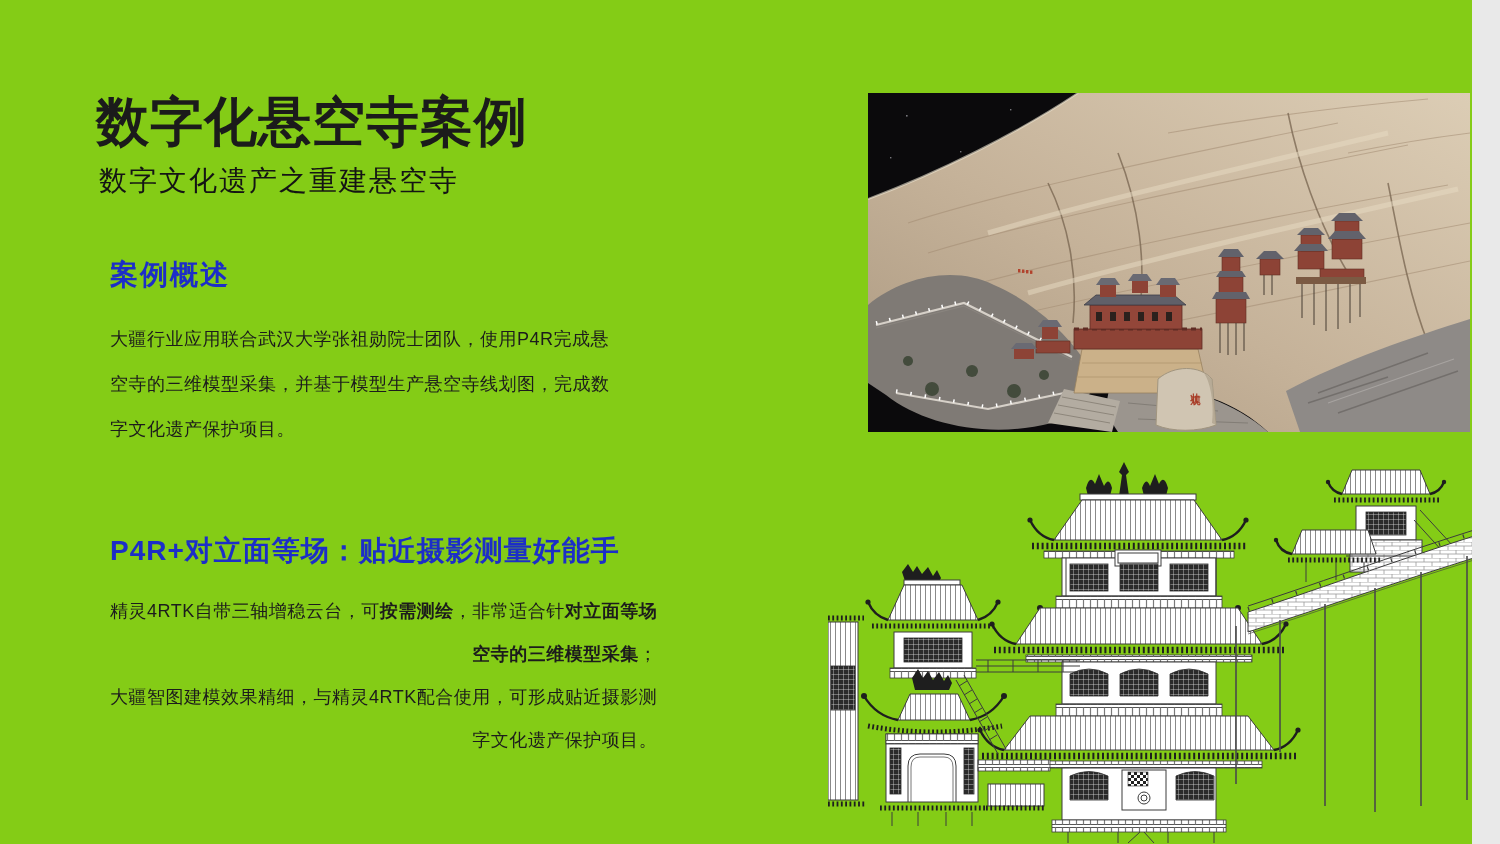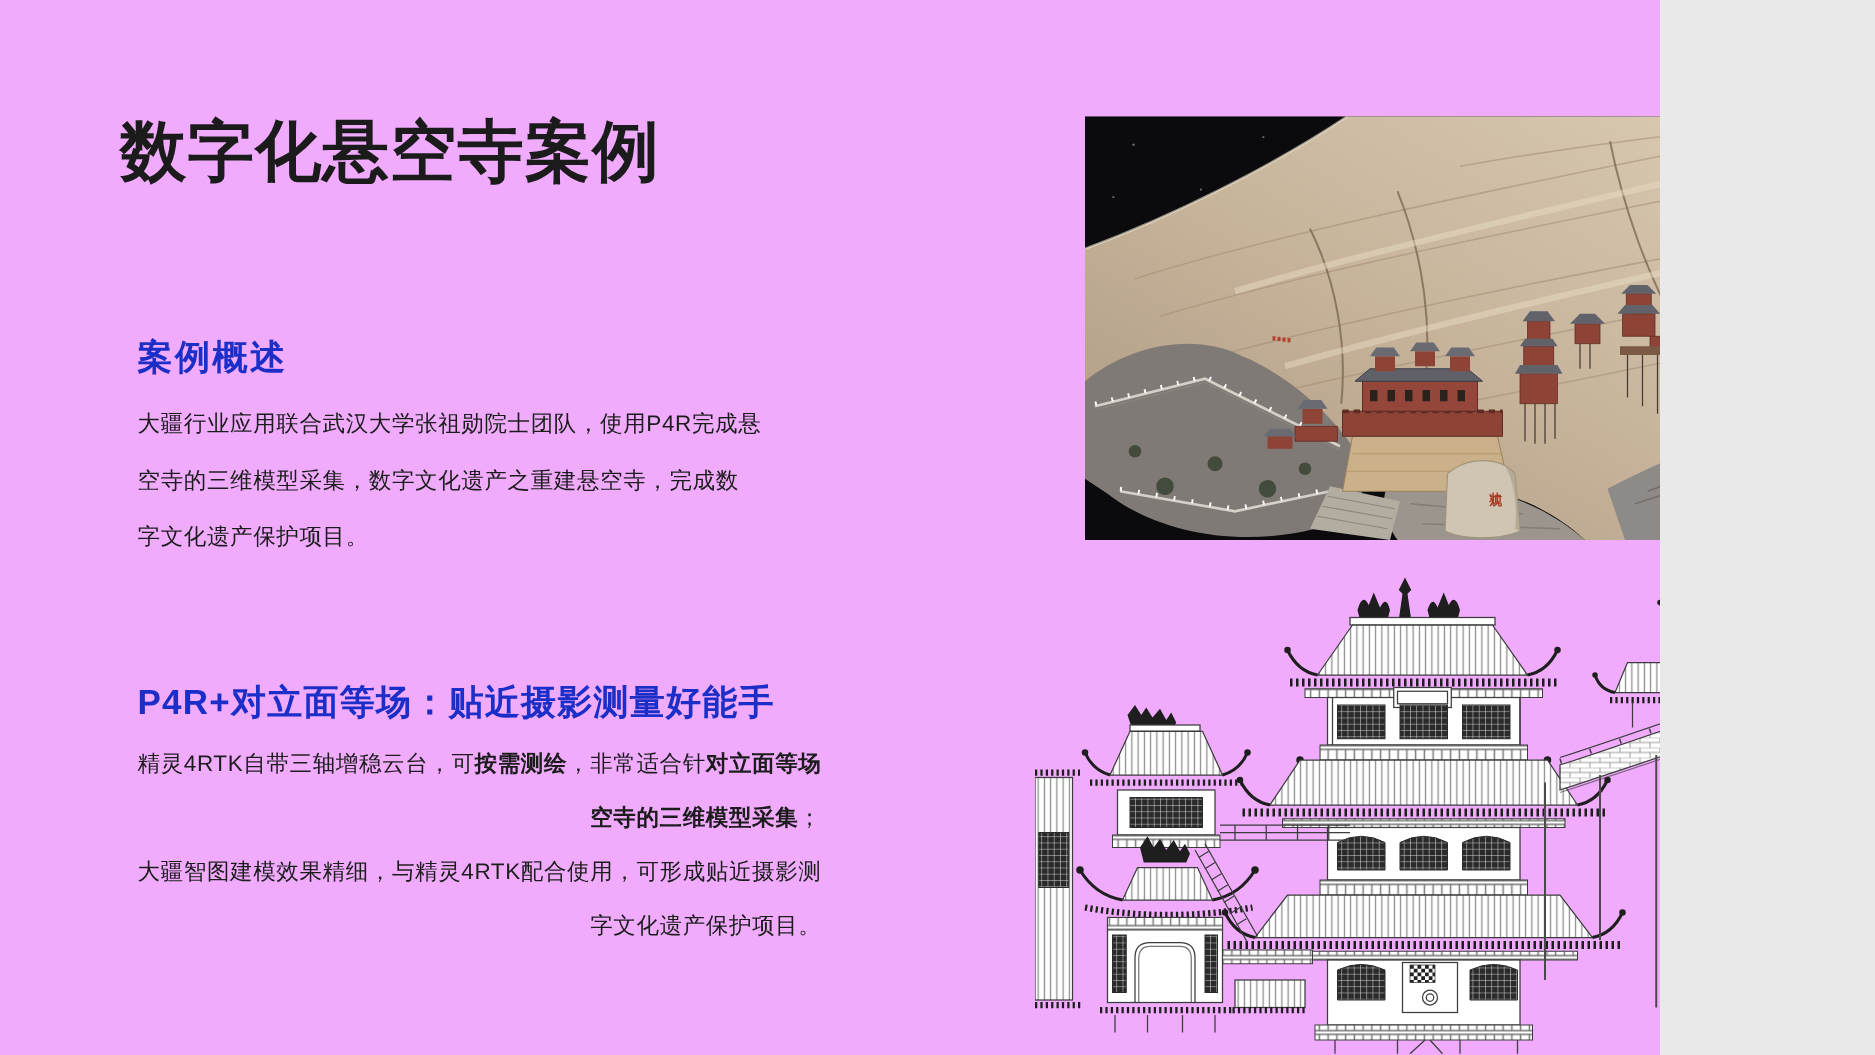--- a/index.html
+++ b/index.html
@@ -1,31 +1,31 @@
 <!DOCTYPE html>
 <html style="--accent: #1C2EC8; --body-text: #1B1B1B;"><head>
 <meta charset="utf-8">
 <style>
   html,body{margin:0;padding:0;background:#e9e9e9;}
   #slide{
-    position:relative;width:1328px;height:844px;background:#f0abfc;
+    position:relative;width:1472px;height:844px;background:#84cc16;
     overflow:hidden;font-family:"Liberation Sans","DejaVu Sans",sans-serif;
     color:var(--body-text,#1b1b1b);
   }
   .abs{position:absolute;}
   #title{
     left:96px;top:92px;font-size:53px;font-weight:800;letter-spacing:1px;
     color:#1b1b1b;line-height:1.15;
   }
   #subtitle{
     left:99px;top:162px;font-size:28px;font-weight:400;letter-spacing:2px;
     font-family:"Liberation Serif","DejaVu Serif",serif;color:#141414;
   }
   .section-heading{
-    font-size:28px;font-weight:700;color:var(--accent,#1C2EC8);letter-spacing:2px;margin-top:11px;
+    font-size:28px;font-weight:700;color:var(--accent,#1C2EC8);letter-spacing:2px;
   }
   #overview-heading{left:110px;top:256px;}
   #p4r-heading{left:110px;top:532px;letter-spacing:1px;}
   .para{font-size:18px;line-height:45px;letter-spacing:0.5px;color:#1c1c1c;}
   #overview-para{left:110px;top:317px;}
   #p4r-para{left:110px;top:590px;line-height:43px;text-align:right;}
   .para .b{font-weight:700;}
   #photo-figure{left:868px;top:93px;width:602px;height:339px;}
   #photo-figure svg{display:block;}
   #boulder-text{
@@ -47,25 +47,26 @@
   .tip{stroke:#1e1e1e;stroke-width:2.4;fill:none;}
   .orn{fill:#1e1e1e;stroke:none;}
   .stilt{stroke:#4a4a4a;stroke-width:1.6;fill:none;}
 </style>
 </head>
 <body>
 
 <div id="slide">
 
   <div id="title" class="abs">数字化悬空寺案例</div>
+  <div id="subtitle" class="abs">数字文化遗产之重建悬空寺</div>
 
   <div id="overview-heading" class="abs section-heading">案例概述</div>
   <div id="overview-para" class="abs para">
     <div>大疆行业应用联合武汉大学张祖勋院士团队，使用P4R完成悬</div>
-    <div>空寺的三维模型采集，数字文化遗产之重建悬空寺，完成数</div>
+    <div>空寺的三维模型采集，并基于模型生产悬空寺线划图，完成数</div>
     <div>字文化遗产保护项目。</div>
   </div>
 
   <div id="p4r-heading" class="abs section-heading">P4R+对立面等场：贴近摄影测量好能手</div>
   <div id="p4r-para" class="abs para">
     <div><span>精灵4RTK自带三轴增稳云台，可</span><span class="b">按需测绘</span><span>，非常适合针</span><span class="b">对立面等场</span></div>
     <div><span class="b">空寺的三维模型采集</span><span>；</span></div>
     <div><span>大疆智图建模效果精细，与精灵4RTK配合使用，可形成贴近摄影测</span></div>
     <div><span>字文化遗产保护项目。</span></div>
   </div>

